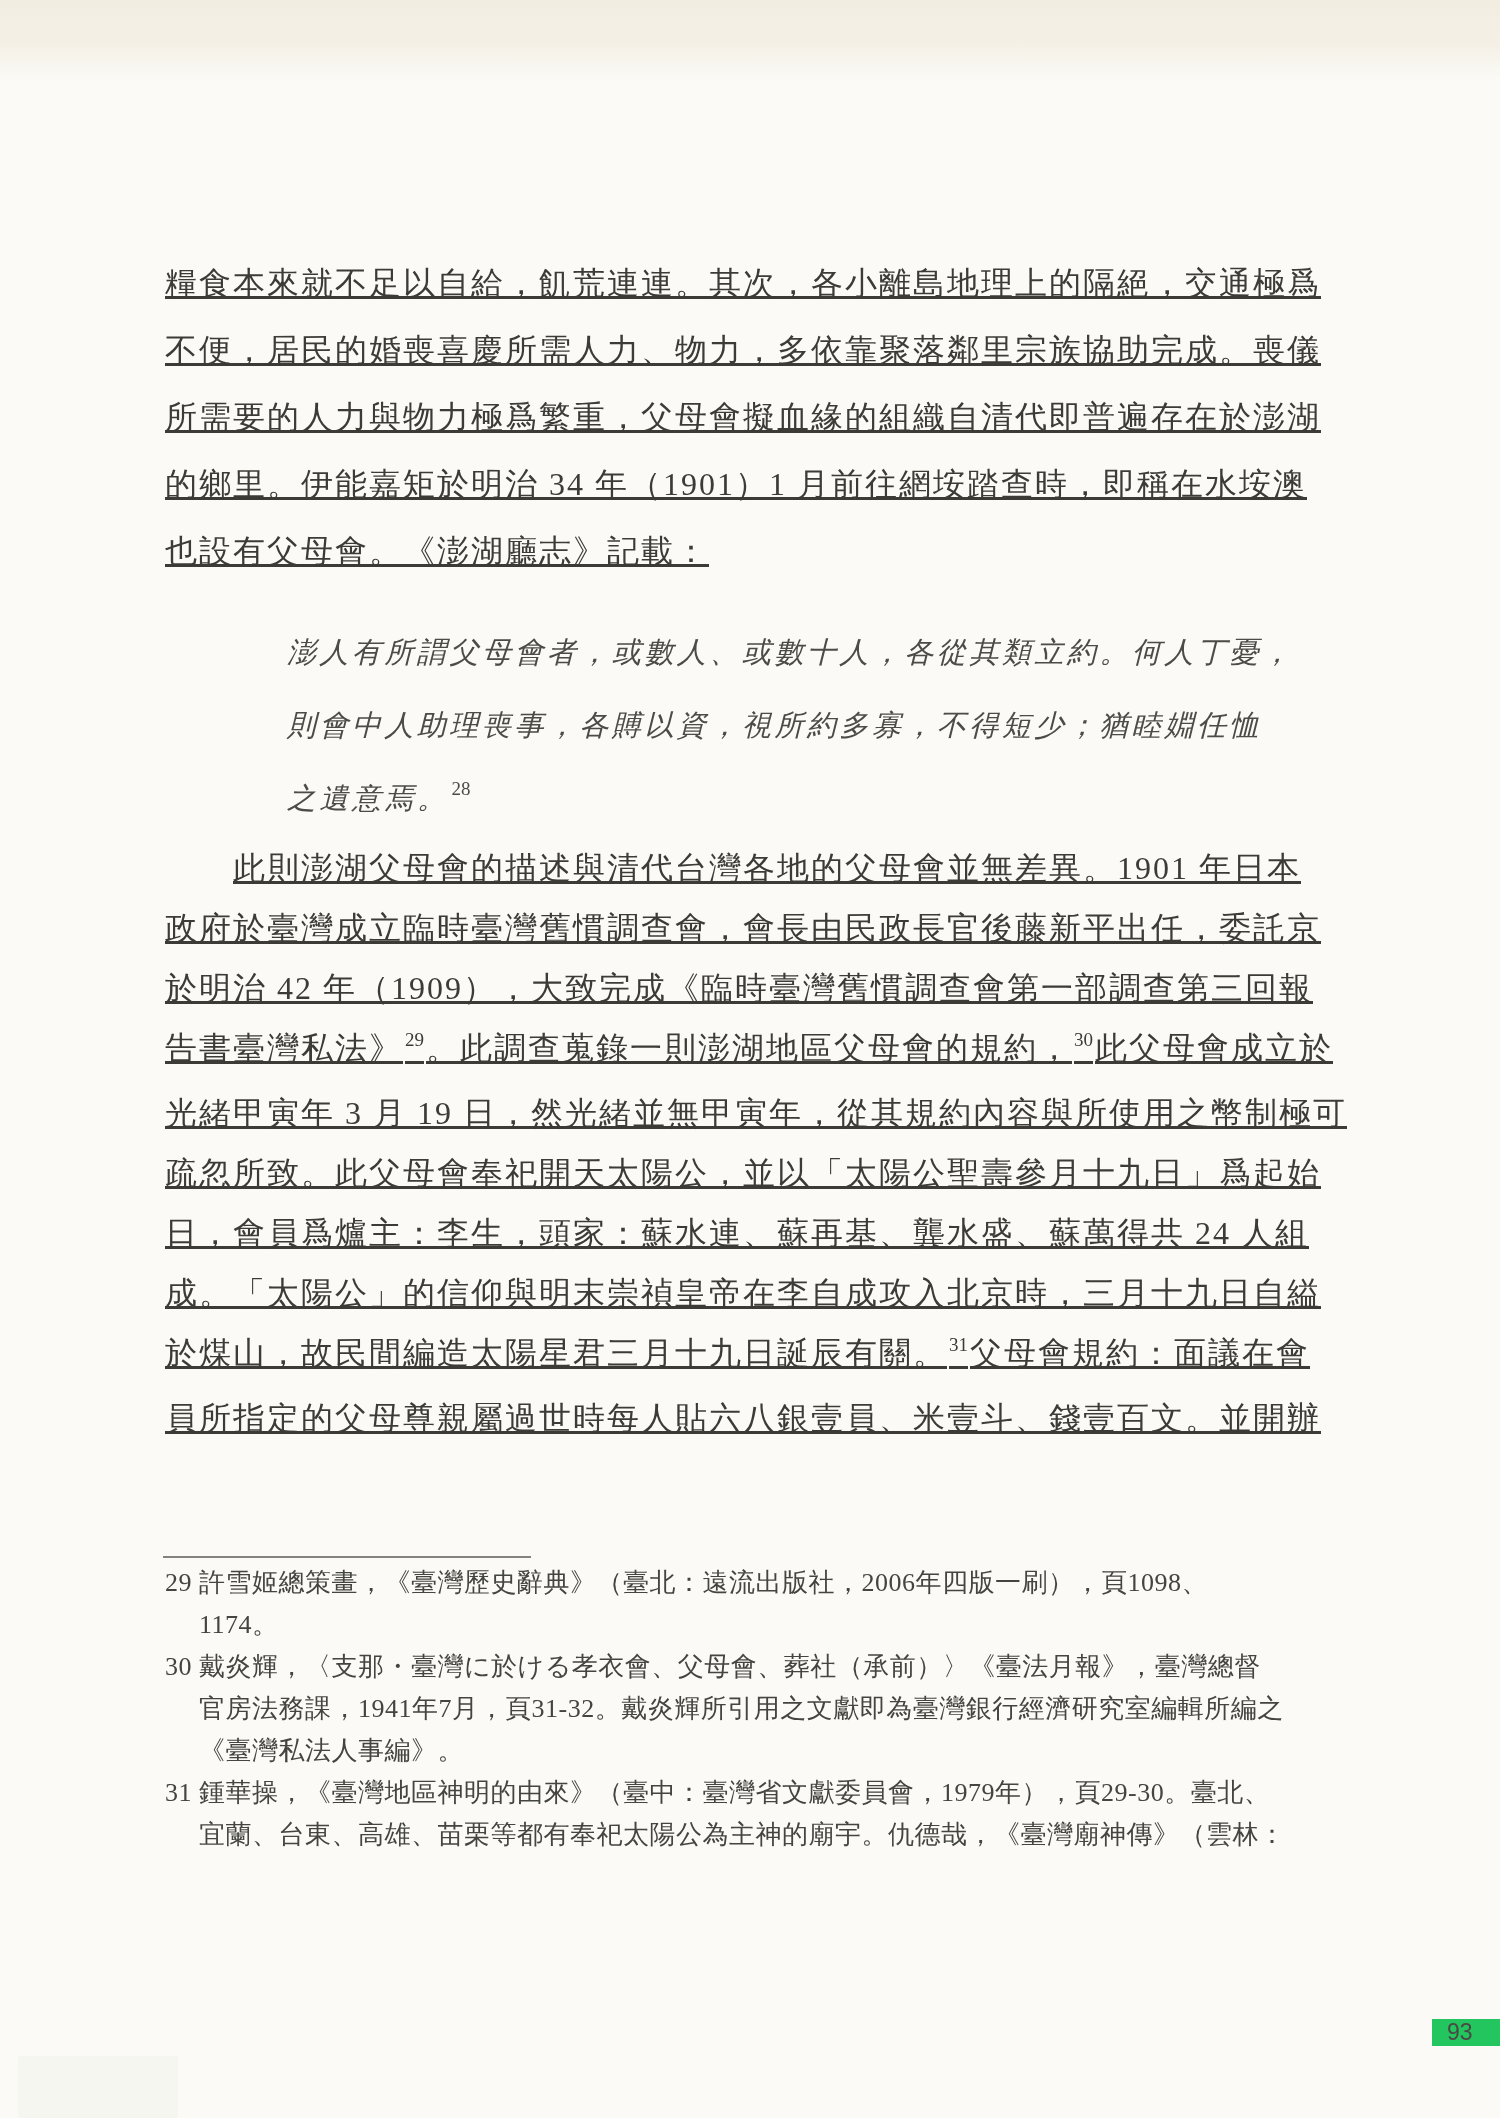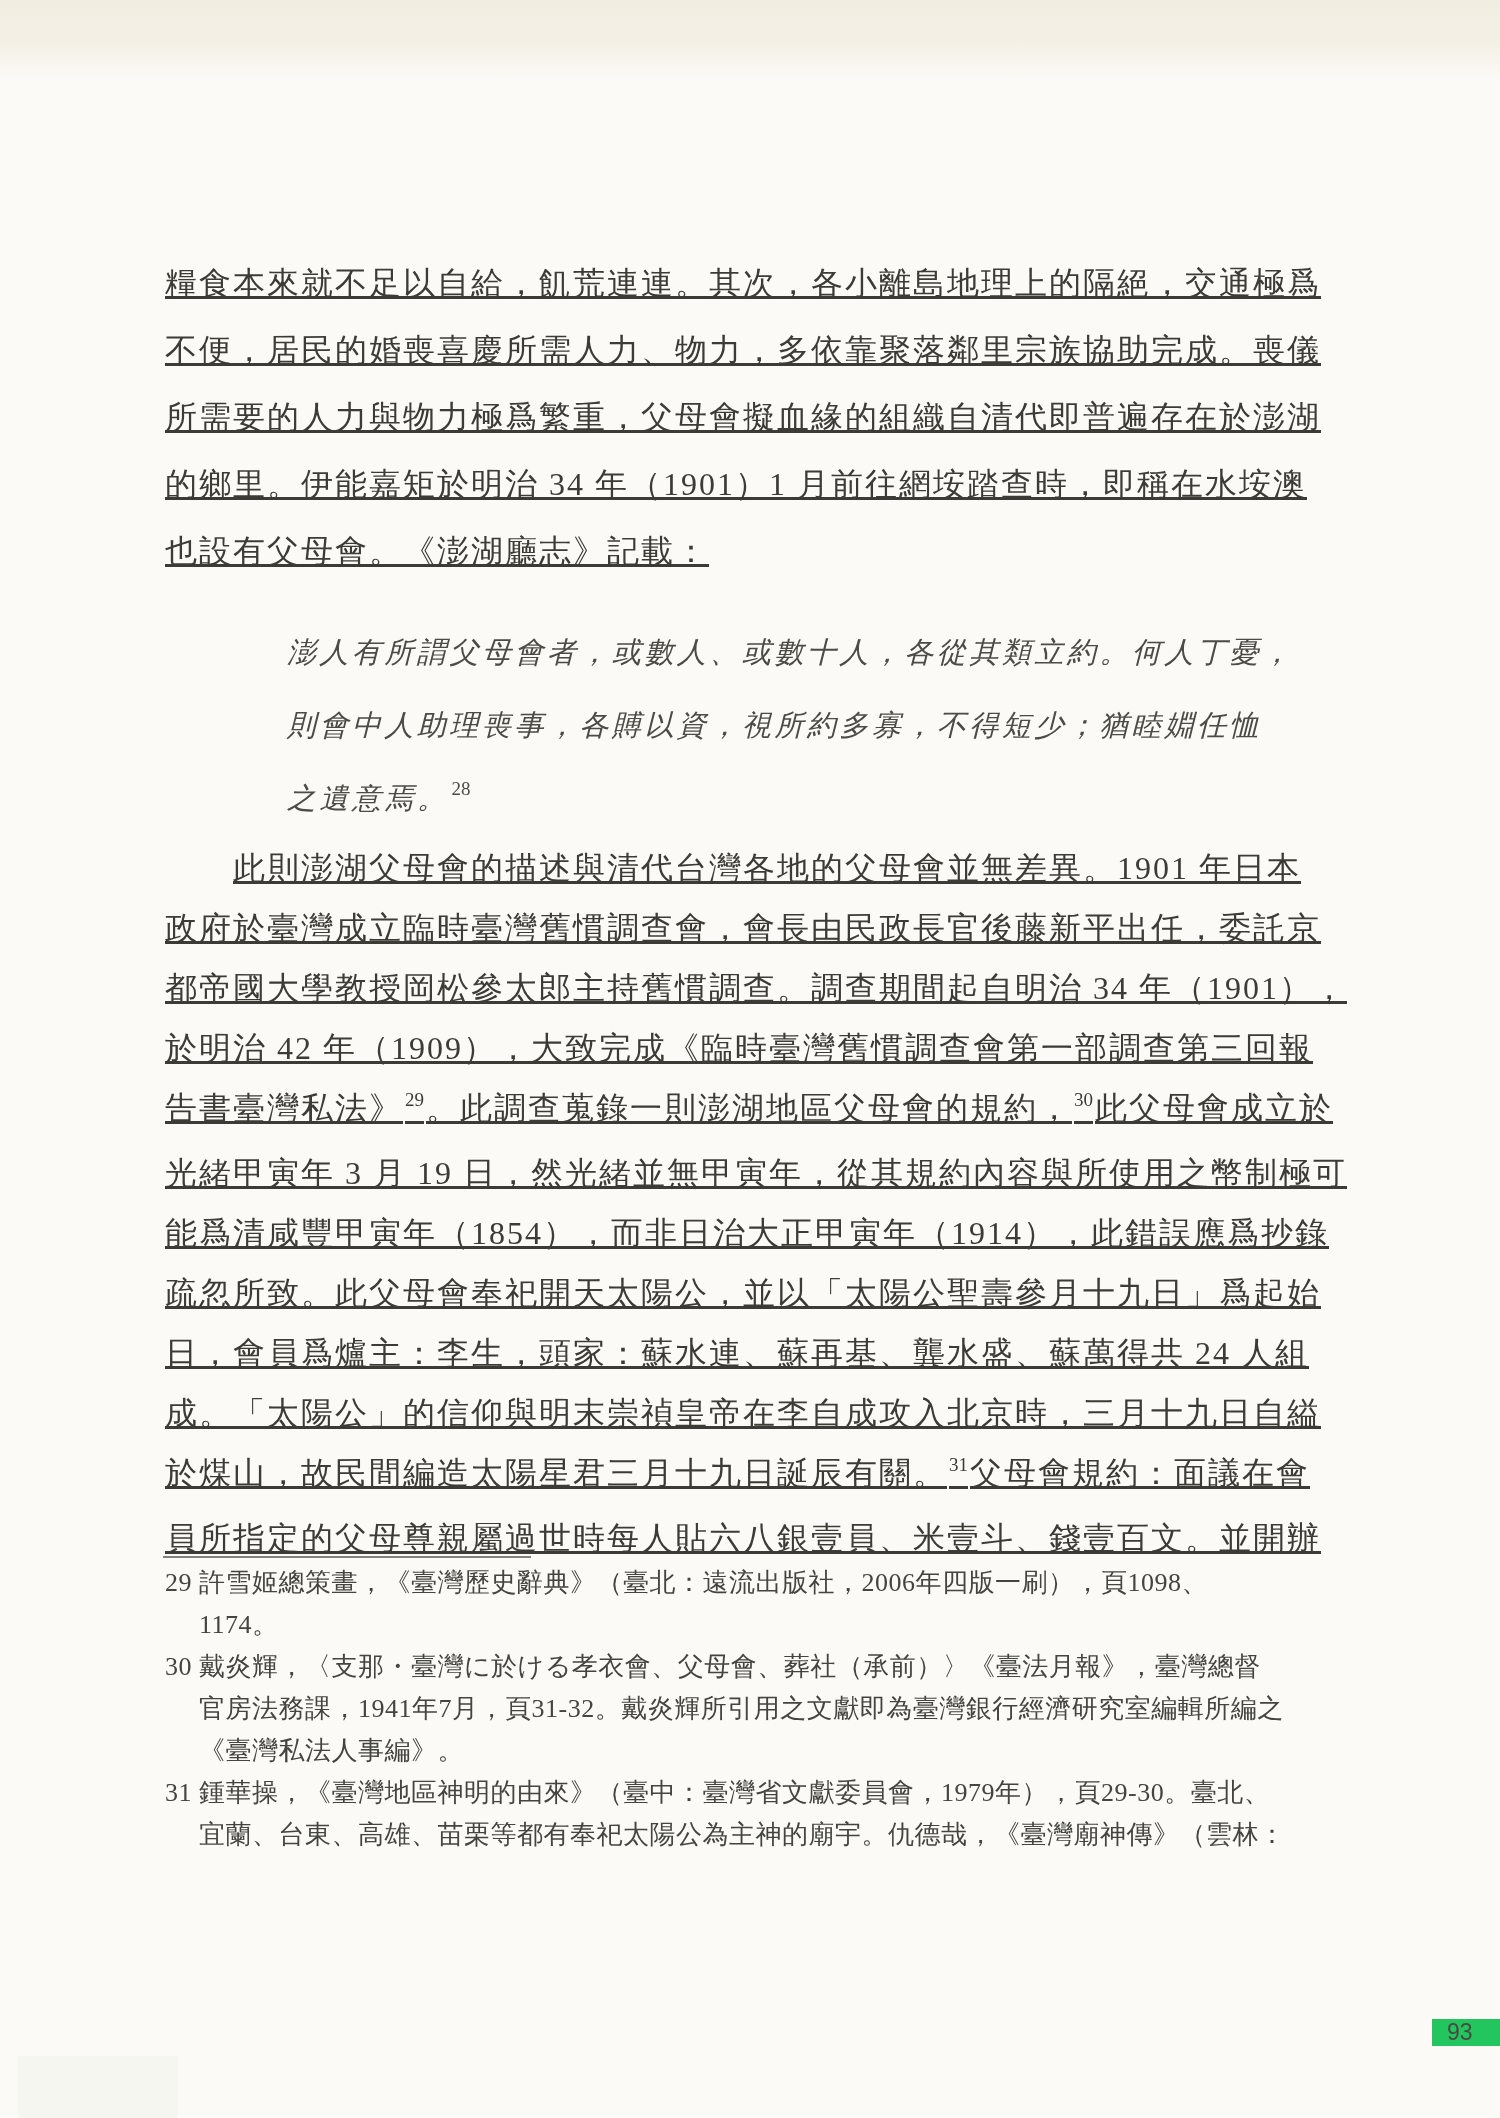--- a/index.html
+++ b/index.html
@@ -64,25 +64,23 @@
 
 <section class="quote">
     <div class="line"><span>澎人有所謂父母會者，或數人、或數十人，各從其類立約。何人丁憂，</span></div>
     <div class="line"><span>則會中人助理喪事，各賻以資，視所約多寡，不得短少；猶睦婣任恤</span></div>
     <div class="line"><span>之遺意焉。</span><span class="sup">28</span></div>
   </section>
 
 <section class="textblock para2">
     <div class="line indent"><span>此則澎湖父母會的描述與清代台灣各地的父母會並無差異。1901 年日本</span></div>
     <div class="line"><span>政府於臺灣成立臨時臺灣舊慣調查會，會長由民政長官後藤新平出任，委託京</span></div>
-    <div class="line"><span>都帝國大學教授岡松參太郎主持舊慣調查。調查期間起自明治 34 年（1901），</span></div>
     <div class="line"><span>於明治 42 年（1909），大致完成《臨時臺灣舊慣調查會第一部調查第三回報</span></div>
     <div class="line"><span>告書臺灣私法》</span><span class="sup">29</span><span>。此調查蒐錄一則澎湖地區父母會的規約，</span><span class="sup">30</span><span>此父母會成立於</span></div>
     <div class="line"><span>光緒甲寅年 3 月 19 日，然光緒並無甲寅年，從其規約內容與所使用之幣制極可</span></div>
-    <div class="line"><span>能爲清咸豐甲寅年（1854），而非日治大正甲寅年（1914），此錯誤應爲抄錄</span></div>
     <div class="line"><span>疏忽所致。此父母會奉祀開天太陽公，並以「太陽公聖壽參月十九日」爲起始</span></div>
     <div class="line"><span>日，會員爲爐主：李生，頭家：蘇水連、蘇再基、龔水盛、蘇萬得共 24 人組</span></div>
     <div class="line"><span>成。「太陽公」的信仰與明末崇禎皇帝在李自成攻入北京時，三月十九日自縊</span></div>
     <div class="line"><span>於煤山，故民間編造太陽星君三月十九日誕辰有關。</span><span class="sup">31</span><span>父母會規約：面議在會</span></div>
     <div class="line"><span>員所指定的父母尊親屬過世時每人貼六八銀壹員、米壹斗、錢壹百文。並開辦</span></div>
   </section>
 
 <div class="footnote-rule"></div>
 
 <section class="footnotes">

